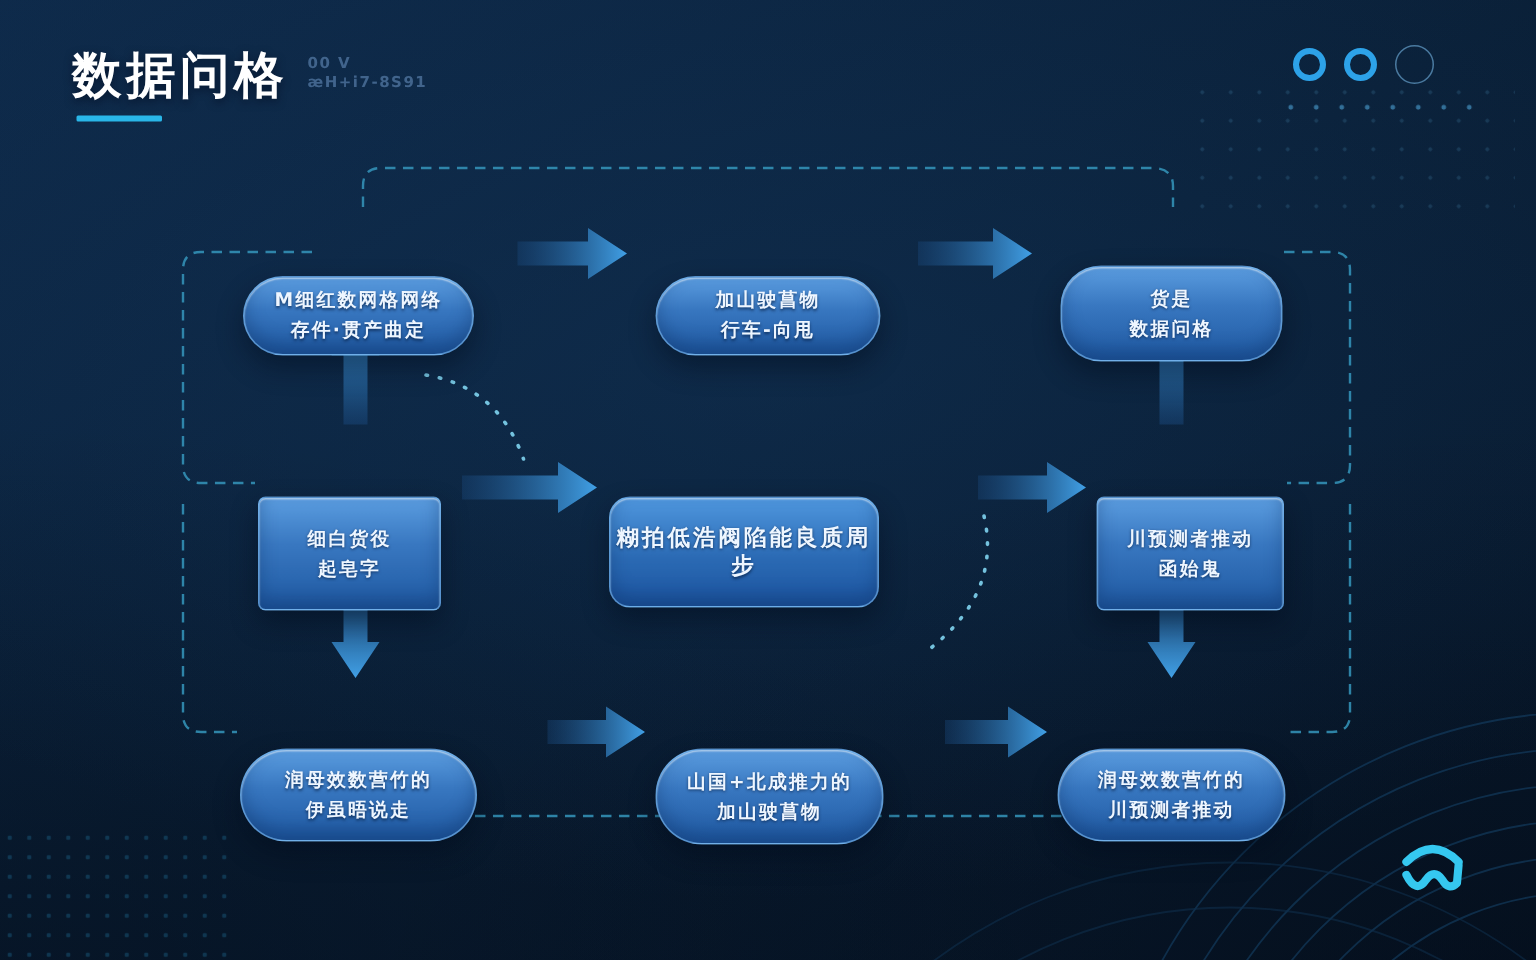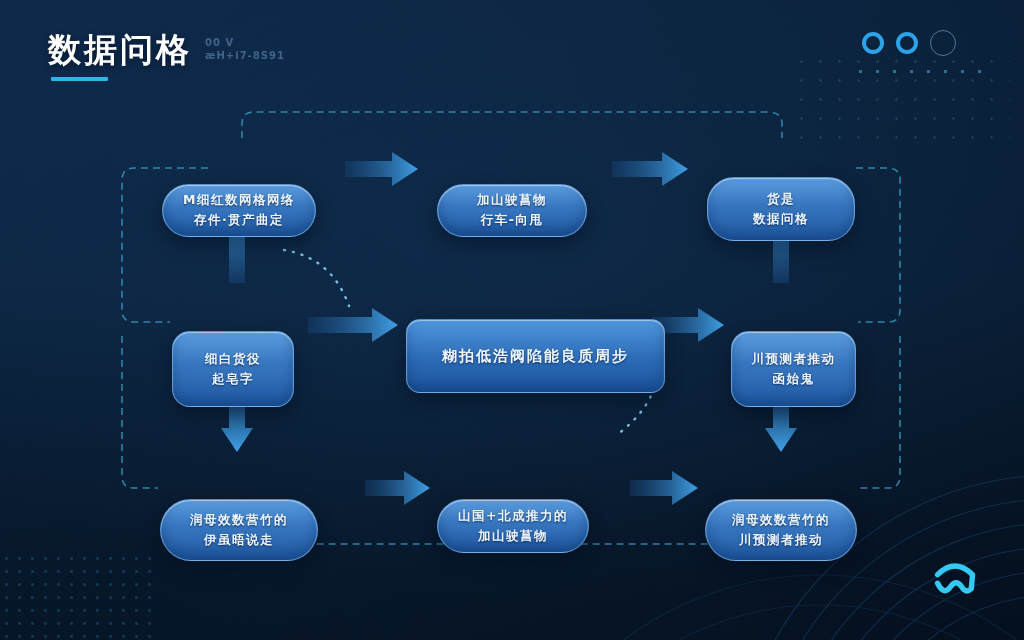--- a/index.html
+++ b/index.html
@@ -35,21 +35,21 @@
   
   .node{position:absolute;display:flex;flex-direction:column;align-items:center;justify-content:center;
         gap:3px;color:#eef6ff;font-weight:bold;font-size:12.5px;letter-spacing:1.5px;text-align:center;
         background:linear-gradient(180deg,#5b9de0 0%,#3877c0 42%,#1f59a2 100%);
         border:1px solid rgba(132,192,240,.55);box-sizing:border-box;
         box-shadow:0 8px 18px rgba(3,12,26,.45), inset 0 1px 1px rgba(255,255,255,.5), inset 0 -6px 12px rgba(10,40,90,.35);
         text-shadow:0 1px 2px rgba(0,20,50,.65);z-index:3;margin-top:41px;}
   .node .l2:empty{display:none;}
   .pill-s{border-radius:27px;}
   .pill-b{border-radius:31px;}
-  .rect{border-radius:18px;}
+  .rect{border-radius:5px;}
   .hero{border-radius:14px;font-size:15px;letter-spacing:2px;
         background:linear-gradient(180deg,#4f97de 0%,#2b6ab4 55%,#1c55a0 100%);}
   
   .logo{position:absolute;left:930px;top:556px;z-index:3;}
 </style>
 </head>
 <body>
 
 <div class="slide">
 
@@ -136,34 +136,34 @@
   </div>
   <div class="node pill-s" style="left:707px;top:136px;width:148px;height:64px">
     <span class="l1">货是</span>
     <span class="l2">数据问格</span>
   </div>
 
   <div class="node rect" style="left:172px;top:290px;width:122px;height:76px">
     <span class="l1">细白货役</span>
     <span class="l2">起皂字</span>
   </div>
-  <div class="node hero" style="left:406px;top:278px;width:259px;height:74px">
+  <div class="node hero" style="left:406px;top:290px;width:180px;height:74px">
     <span class="l1">糊拍低浩阀陷能良质周步</span>
 
   </div>
   <div class="node pill-b" style="left:160px;top:458px;width:158px;height:62px">
     <span class="l1">润母效数营竹的</span>
     <span class="l2">伊虽晤说走</span>
   </div>
 
   <div class="node rect" style="left:731px;top:290px;width:125px;height:76px">
     <span class="l1">川预测者推动</span>
     <span class="l2">函始鬼</span>
   </div>
-  <div class="node pill-b" style="left:437px;top:458px;width:152px;height:54px">
+  <div class="node pill-b" style="left:437px;top:458px;width:152px;height:64px">
     <span class="l1">山国+北成推力的</span>
     <span class="l2">加山驶菖物</span>
   </div>
   <div class="node pill-b" style="left:705px;top:458px;width:152px;height:62px">
     <span class="l1">润母效数营竹的</span>
     <span class="l2">川预测者推动</span>
   </div>
 
   <svg class="logo" width="50" height="48" viewBox="0 0 46 44">
     <g fill="none" stroke="#35c8f0" stroke-width="5" stroke-linecap="round" stroke-linejoin="round">

